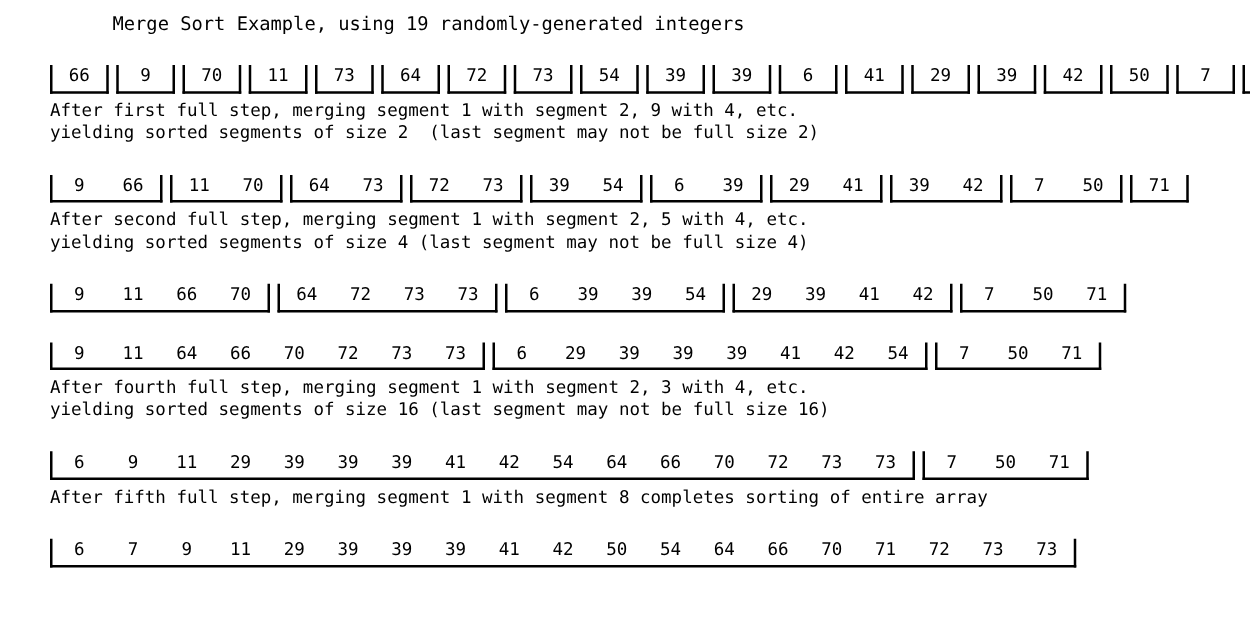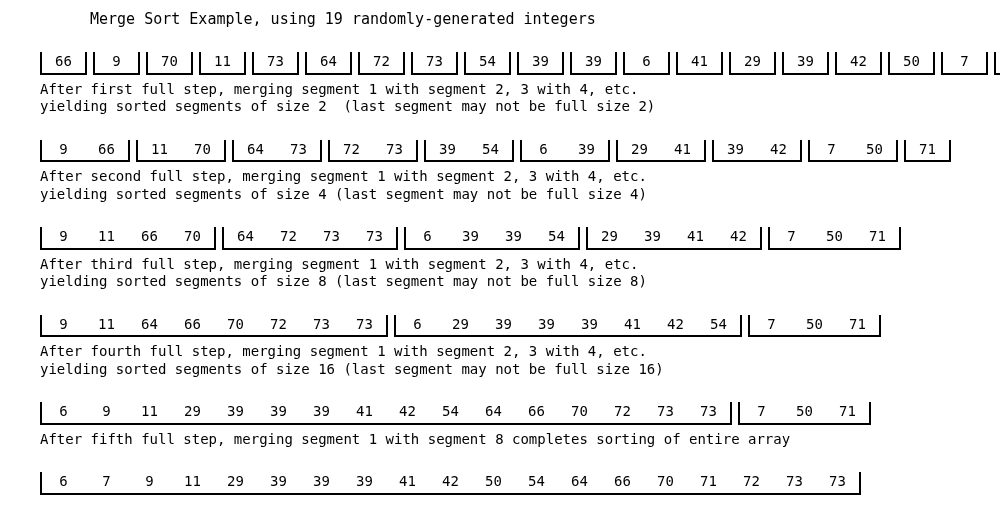--- a/index.html
+++ b/index.html
@@ -106,21 +106,21 @@
       <div class="seg">
         <div class="cell">50</div>
       </div>
       <div class="seg">
         <div class="cell">7</div>
       </div>
       <div class="seg">
         <div class="cell">71</div>
       </div>
     </div>
-    <div class="caption">After first full step, merging segment 1 with segment 2, 3 with 4, etc.
+    <div class="caption">After first full step, merging segment 1 with segment 2, 9 with 4, etc.
 yielding sorted segments of size 2  (last segment may not be full size 2)</div>
     <div class="row">
       <div class="seg">
         <div class="cell">9</div>
         <div class="cell">66</div>
       </div>
       <div class="seg">
         <div class="cell">11</div>
         <div class="cell">70</div>
       </div>
@@ -149,21 +149,21 @@
         <div class="cell">42</div>
       </div>
       <div class="seg">
         <div class="cell">7</div>
         <div class="cell">50</div>
       </div>
       <div class="seg">
         <div class="cell">71</div>
       </div>
     </div>
-    <div class="caption">After second full step, merging segment 1 with segment 2, 3 with 4, etc.
+    <div class="caption">After second full step, merging segment 1 with segment 2, 5 with 4, etc.
 yielding sorted segments of size 4 (last segment may not be full size 4)</div>
     <div class="row">
       <div class="seg">
         <div class="cell">9</div>
         <div class="cell">11</div>
         <div class="cell">66</div>
         <div class="cell">70</div>
       </div>
       <div class="seg">
         <div class="cell">64</div>
@@ -182,22 +182,20 @@
         <div class="cell">39</div>
         <div class="cell">41</div>
         <div class="cell">42</div>
       </div>
       <div class="seg">
         <div class="cell">7</div>
         <div class="cell">50</div>
         <div class="cell">71</div>
       </div>
     </div>
-    <div class="caption">After third full step, merging segment 1 with segment 2, 3 with 4, etc.
-yielding sorted segments of size 8 (last segment may not be full size 8)</div>
     <div class="row">
       <div class="seg">
         <div class="cell">9</div>
         <div class="cell">11</div>
         <div class="cell">64</div>
         <div class="cell">66</div>
         <div class="cell">70</div>
         <div class="cell">72</div>
         <div class="cell">73</div>
         <div class="cell">73</div>

